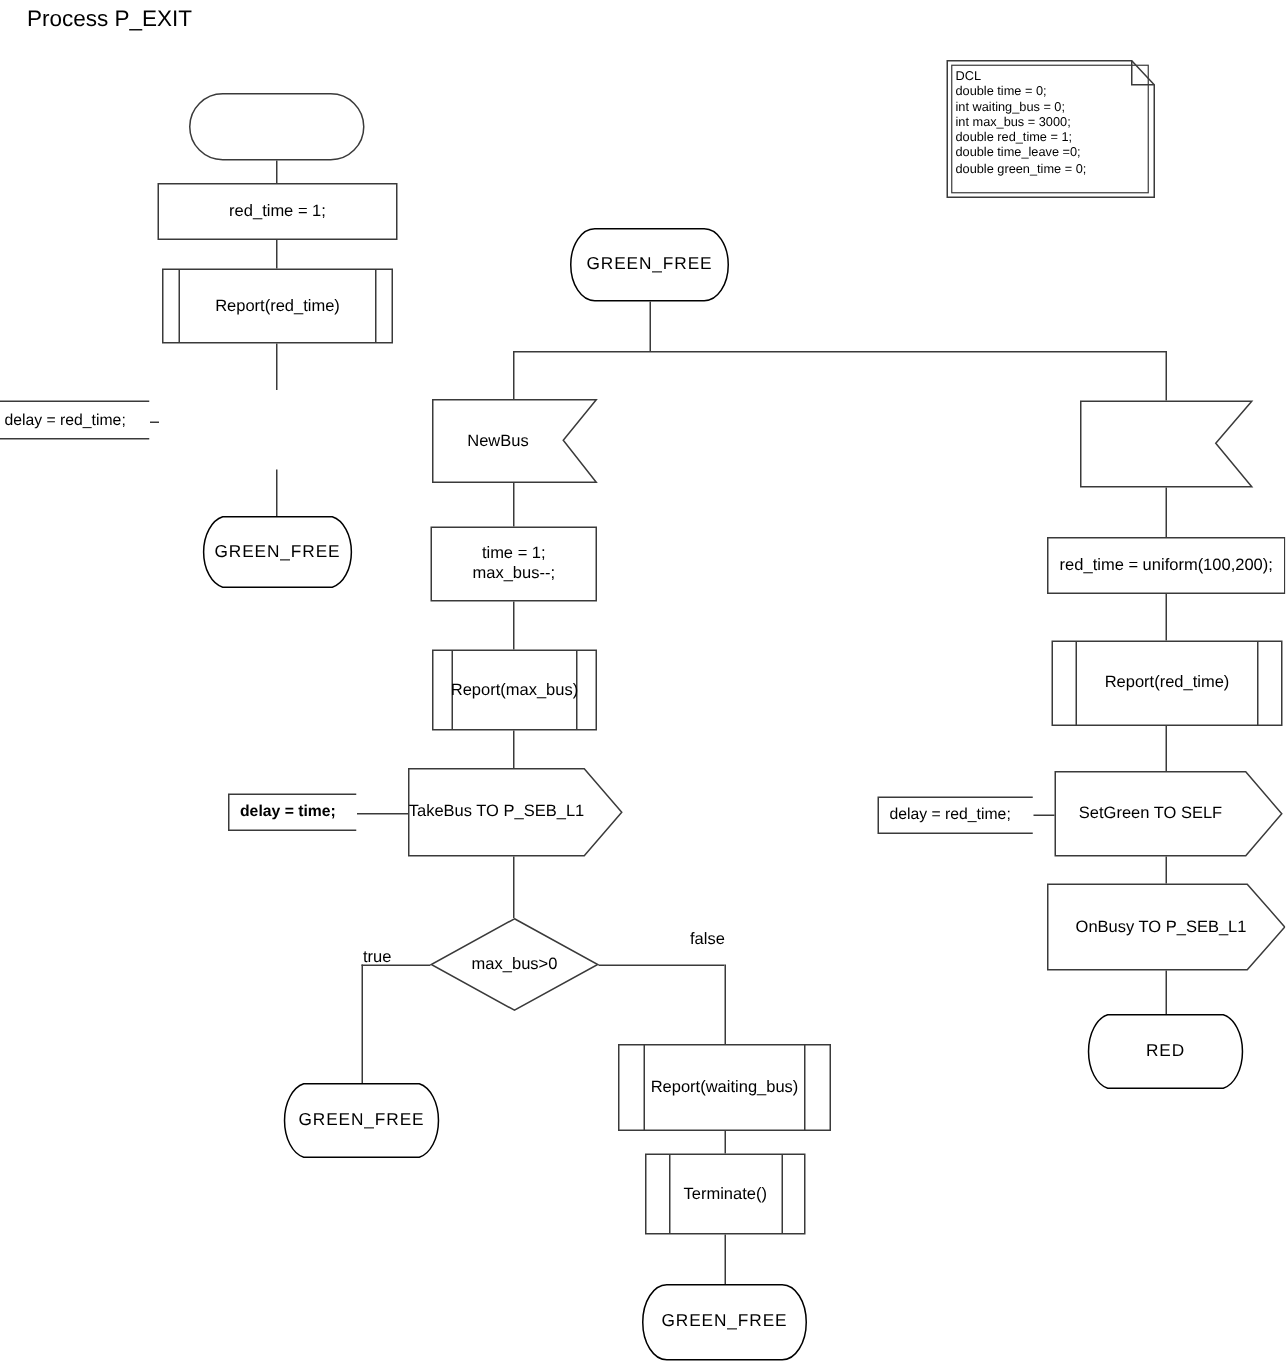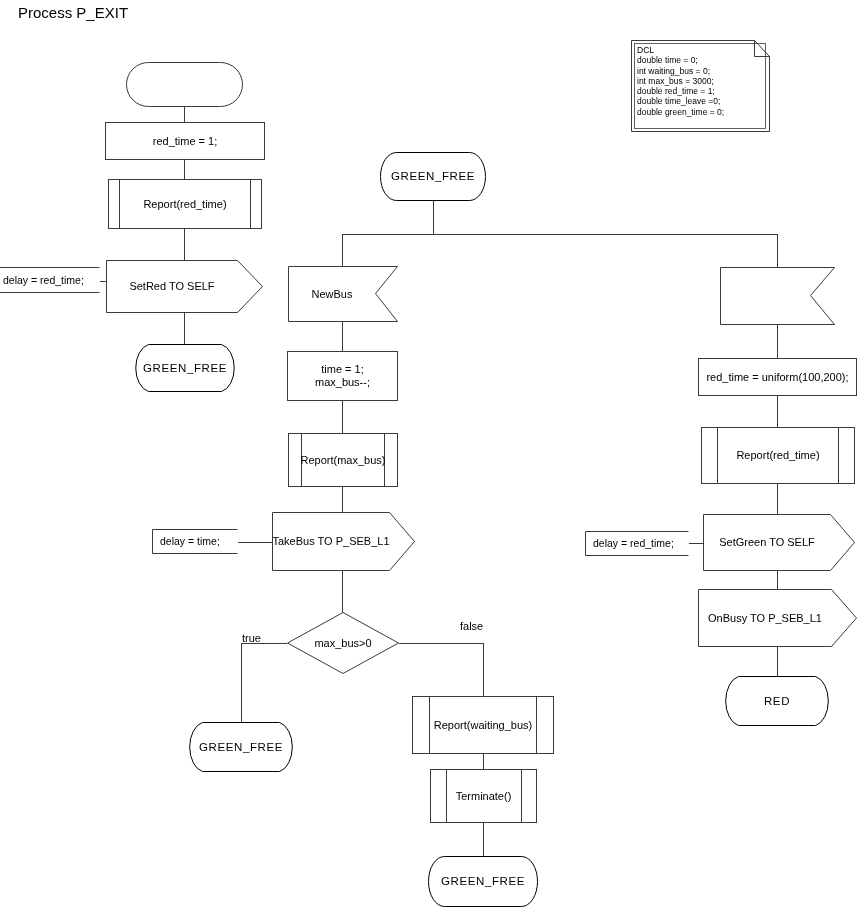--- a/index.html
+++ b/index.html
@@ -123,26 +123,20 @@
   <div class="node" style="left:108px; top:179px; width:154px; height:50px;">
     <svg class="shape-svg" width="154" height="50" viewBox="0 0 154 50">
       <rect x="0.5" y="0.5" width="153" height="49" fill="#ffffff" stroke="#3a3a3a" stroke-width="1"></rect>
       <line x1="11.5" y1="0.5" x2="11.5" y2="49.5" stroke="#3a3a3a" stroke-width="1"></line>
       <line x1="142.5" y1="0.5" x2="142.5" y2="49.5" stroke="#3a3a3a" stroke-width="1"></line>
     </svg>
     <div class="lbl" style="left:0;top:0;width:154px;height:50px;">Report(red_time)</div>
   </div>
   <div class="line v" style="left:184px; top:229px; height:31px;"></div>
 
-  <div class="node" style="left:106px; top:260px; width:157px; height:53px;">
-    <svg class="shape-svg" width="157" height="53" viewBox="0 0 157 53">
-      <path d="M0.5,0.5 L131.5,0.5 L156.5,26.5 L131.5,52.5 L0.5,52.5 Z" fill="#ffffff" stroke="#3a3a3a" stroke-width="1"></path>
-    </svg>
-    <div class="lbl" style="left:0;top:0;width:132px;height:53px;">SetRed TO SELF</div>
-  </div>
 
   <div class="node" style="left:-6px; top:267px; width:106px; height:26px;">
     <svg class="shape-svg" width="106" height="26" viewBox="0 0 106 26">
       <path d="M105.5,0.5 L0.5,0.5 L0.5,25.5 L105.5,25.5" fill="#ffffff" stroke="#3a3a3a" stroke-width="1"></path>
     </svg>
     <div class="lbl left-lbl comment-lbl" style="left:9px;top:0;width:95px;height:26px;font-size:10.5px;">delay = red_time;</div>
   </div>
   <div class="line h" style="left:100px; top:281px; width:6px;"></div>
   <div class="line v" style="left:184px; top:313px; height:31px;"></div>
 
@@ -197,21 +191,21 @@
     <svg class="shape-svg" width="143" height="59" viewBox="0 0 143 59">
       <path d="M0.5,0.5 L117.5,0.5 L142.5,29.5 L117.5,58.5 L0.5,58.5 Z" fill="#ffffff" stroke="#3a3a3a" stroke-width="1"></path>
     </svg>
     <div class="lbl" style="left:0;top:0;width:118px;height:59px;">TakeBus TO P_SEB_L1</div>
   </div>
 
   <div class="node" style="left:152px; top:529px; width:86px; height:25px;">
     <svg class="shape-svg" width="86" height="25" viewBox="0 0 86 25">
       <path d="M85.5,0.5 L0.5,0.5 L0.5,24.5 L85.5,24.5" fill="#ffffff" stroke="#3a3a3a" stroke-width="1"></path>
     </svg>
-    <div class="lbl left-lbl" style="left:8px;top:0;width:78px;height:25px;font-size:10.5px;">delay = time;</div>
+    <div class="lbl left-lbl" style="left:8px;top:0;width:78px;height:25px;font-size:10.5px;font-weight:bold;">delay = time;</div>
   </div>
   <div class="line h" style="left:238px; top:542px; width:34px;"></div>
   <div class="line v" style="left:342px; top:571px; height:41px;"></div>
 
   <div class="node" style="left:287px; top:612px; width:112px; height:62px;">
     <svg class="shape-svg" width="112" height="62" viewBox="0 0 112 62">
       <path d="M56,0.5 L111.5,31 L56,61.5 L0.5,31 Z" fill="#ffffff" stroke="#3a3a3a" stroke-width="1"></path>
     </svg>
     <div class="lbl" style="left:0;top:0;width:112px;height:62px;">max_bus&gt;0</div>
   </div>
@@ -296,21 +290,21 @@
     </svg>
     <div class="lbl left-lbl" style="left:8px;top:0;width:96px;height:25px;font-size:10.5px;">delay = red_time;</div>
   </div>
   <div class="line h" style="left:689px; top:543px; width:14px;"></div>
   <div class="line v" style="left:777px; top:571px; height:18px;"></div>
 
   <div class="node" style="left:698px; top:589px; width:159px; height:58px;">
     <svg class="shape-svg" width="159" height="58" viewBox="0 0 159 58">
       <path d="M0.5,0.5 L133.5,0.5 L158.5,29 L133.5,57.5 L0.5,57.5 Z" fill="#ffffff" stroke="#3a3a3a" stroke-width="1"></path>
     </svg>
-    <div class="lbl" style="left:0;top:0;width:134px;height:58px;">OnBusy TO P_SEB_L1</div>
+    <div class="lbl" style="left:9px;top:0;width:134px;height:58px;">OnBusy TO P_SEB_L1</div>
   </div>
   <div class="line v" style="left:777px; top:647px; height:29px;"></div>
 
   <div class="node" style="left:722px; top:676px; width:110px; height:50px;">
     <svg class="shape-svg" width="110" height="50" viewBox="0 0 110 50">
       <path d="M16.5,0.5 L93.5,0.5 A16,25 0 0 1 93.5,49.5 L16.5,49.5 A16,25 0 0 1 16.5,0.5 Z" fill="#ffffff" stroke="#000000" stroke-width="1"></path>
     </svg>
     <div class="lbl state-lbl" style="left:0;top:0;width:110px;height:50px;">RED</div>
   </div>
 

